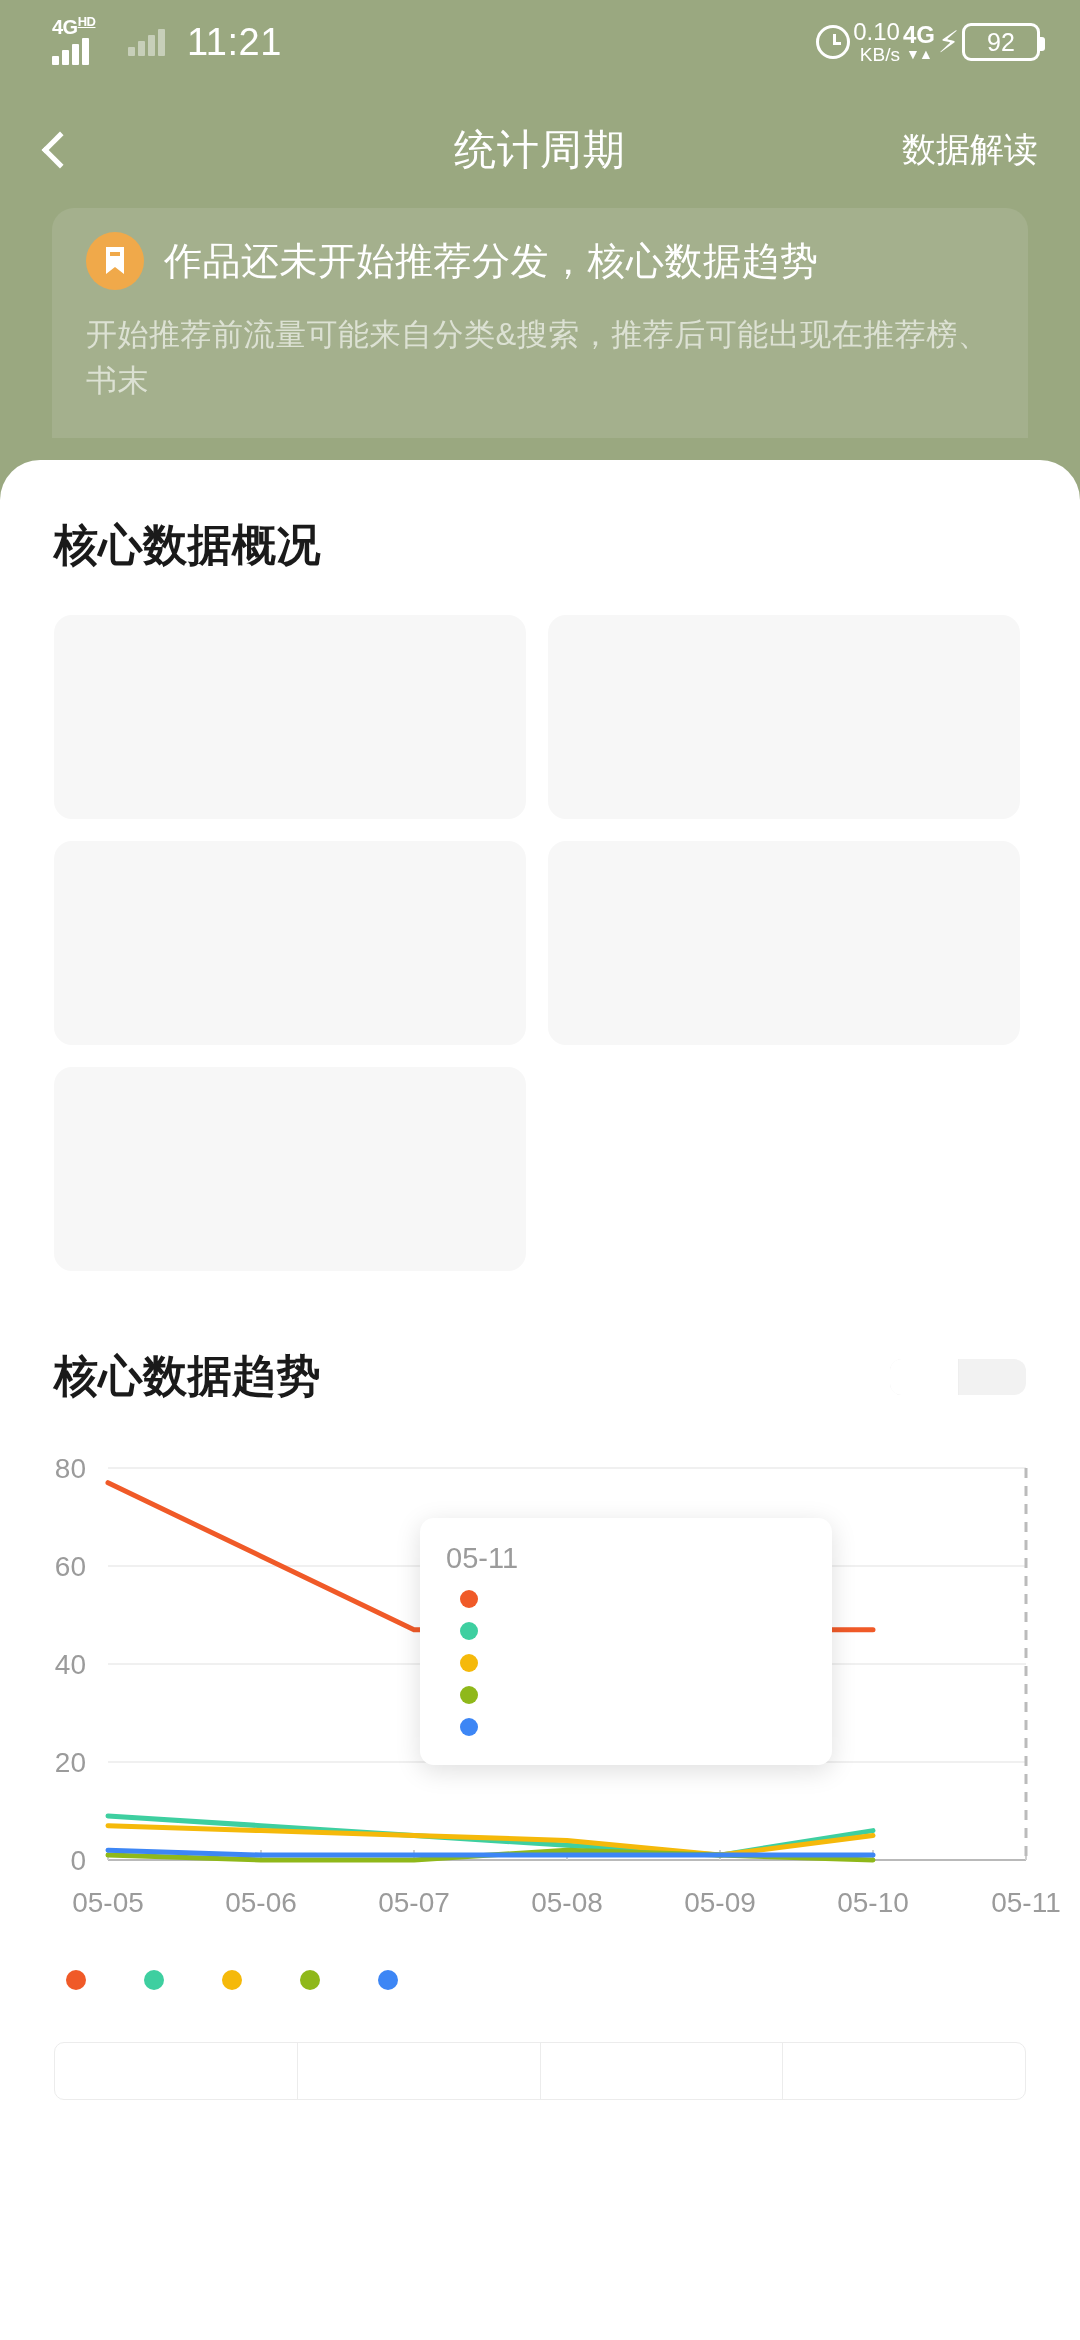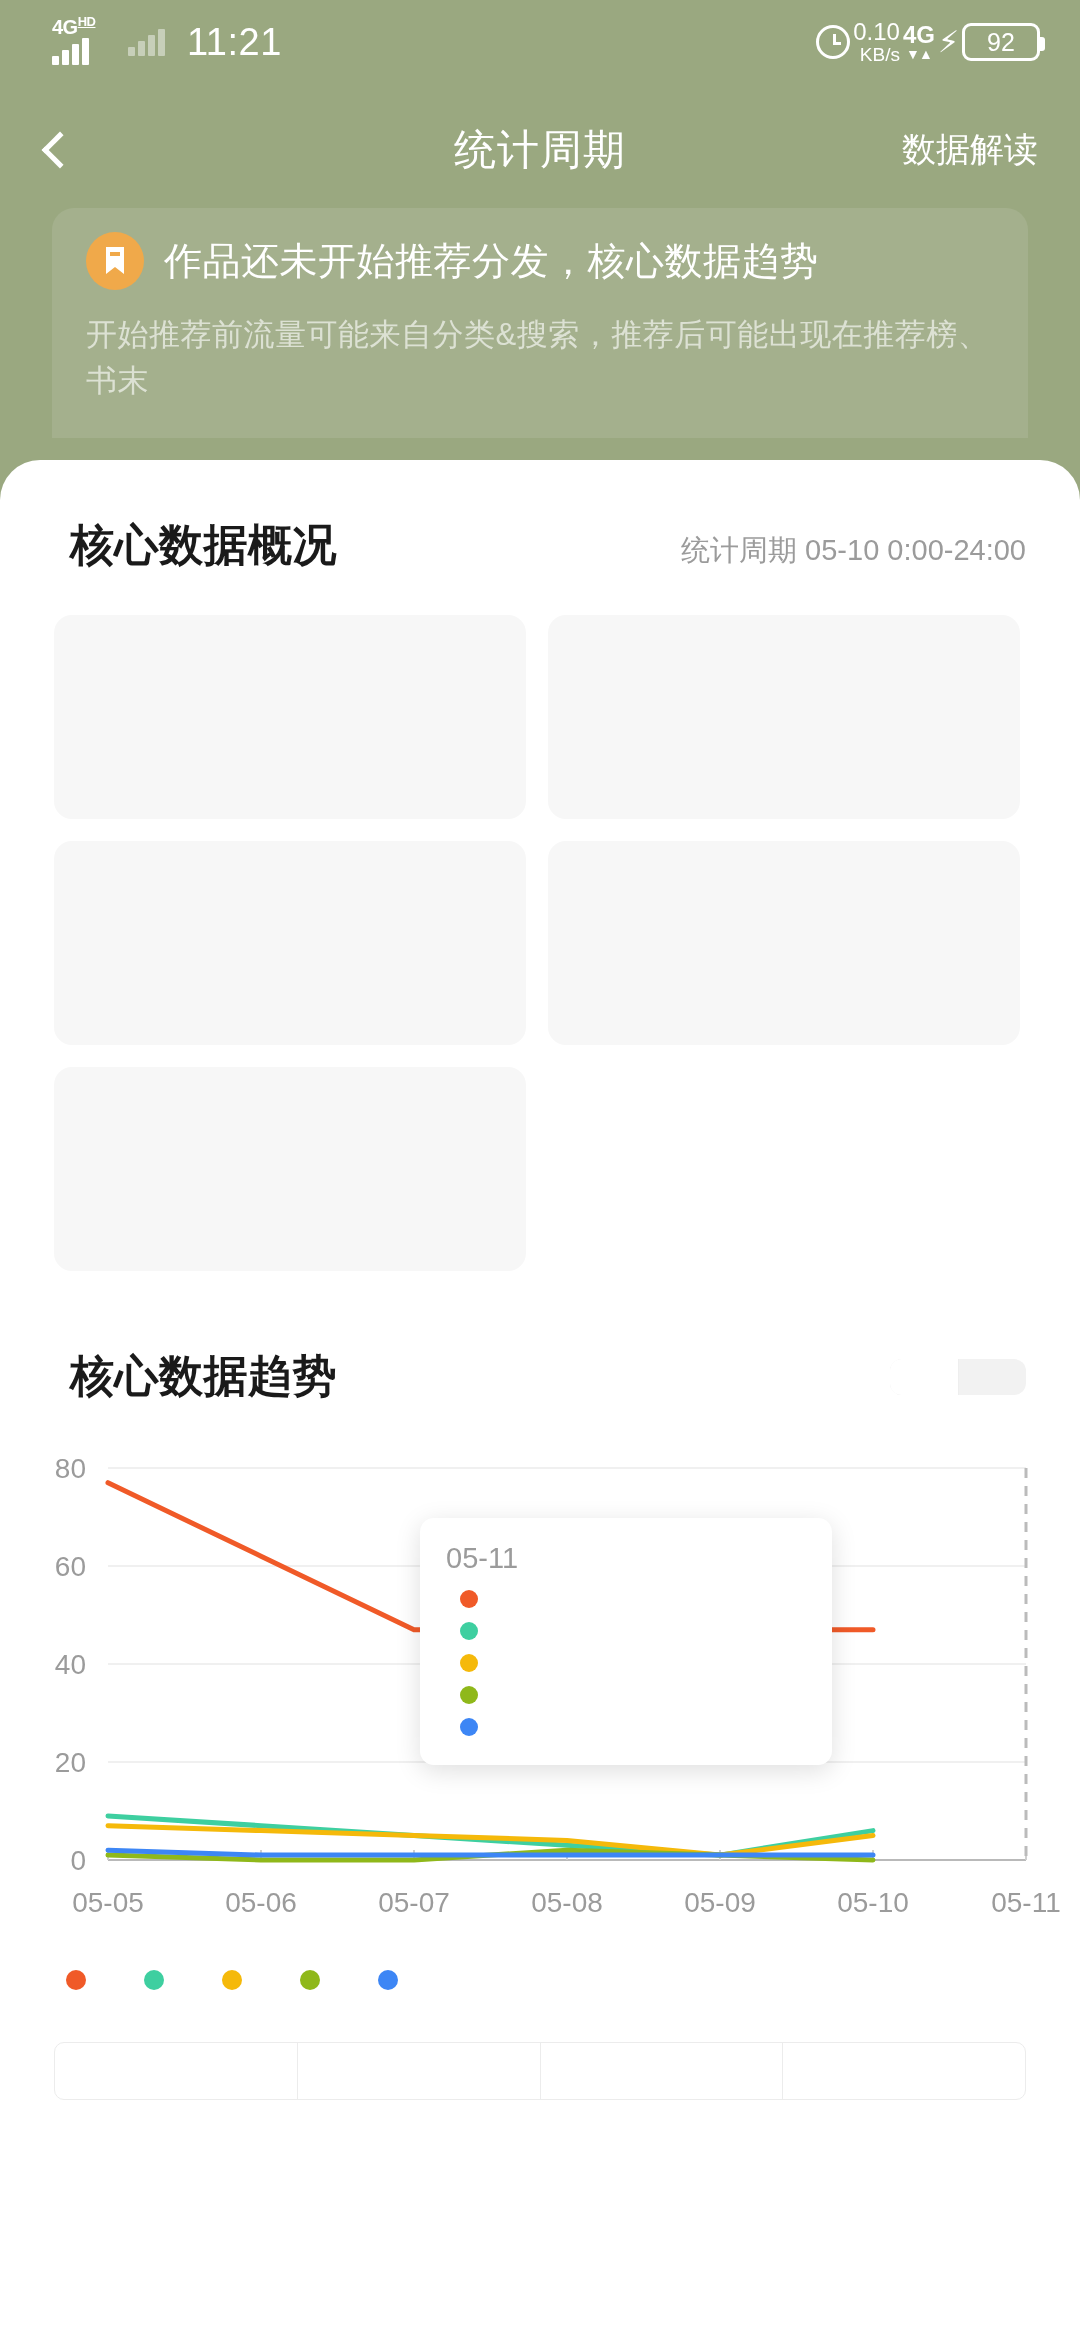--- a/index.html
+++ b/index.html
@@ -78,21 +78,21 @@
     color:rgba(255,255,255,.62); letter-spacing:.5px;
   }
 
   
   .sheet{
     position:absolute; top:460px; left:0; width:1080px; height:1880px;
     background:#fff; border-radius:40px 40px 0 0; overflow:hidden;
   }
 
   .sec-head{ display:flex; align-items:baseline; padding:56px 54px 0 54px; }
-  .sec-title{ font-size:44px; font-weight:bold; color:#1a1a1a; letter-spacing:.5px;margin-left:16px; }
+  .sec-title{ font-size:44px; font-weight:bold; color:#1a1a1a; letter-spacing:.5px; }
   .sec-meta{ margin-left:auto; font-size:29px; color:#9b9b9b; }
 
   
   .cards{ display:flex; flex-wrap:wrap; gap:22px; padding:40px 54px 0 54px; }
   .mcard{
     width:472px; height:204px; background:#f7f7f7; border-radius:18px;
     padding:36px 32px 0 32px;
   }
   .mcard .lbl{ font-size:31px; color:#6d6d6d; letter-spacing:.5px; }
   .mcard .row{ margin-top:22px; display:flex; align-items:center; gap:16px; }
@@ -201,21 +201,20 @@
     </span>
     <span class="notice-title">作品还未开始推荐分发，核心数据趋势</span>
   </div>
   <div class="notice-sub">开始推荐前流量可能来自分类&amp;搜索，推荐后可能出现在推荐榜、书末</div>
 </div>
 
 <div class="sheet">
 
   <div class="sec-head">
     <span class="sec-title">核心数据概况</span>
-    <span class="sec-meta">统计周期 05-10 0:00-24:00</span>
   </div>
 
   <div class="cards" id="cards">
   <div class="mcard">
     <div class="lbl"></div>
     <div class="row">
       <span class="val"></span>
       <span class="delta flat">
         <span class="ar"></span>
         <span></span>

